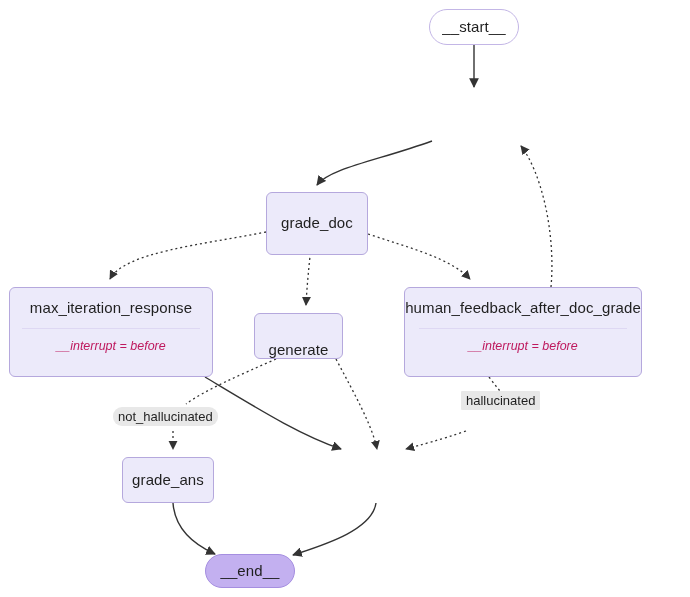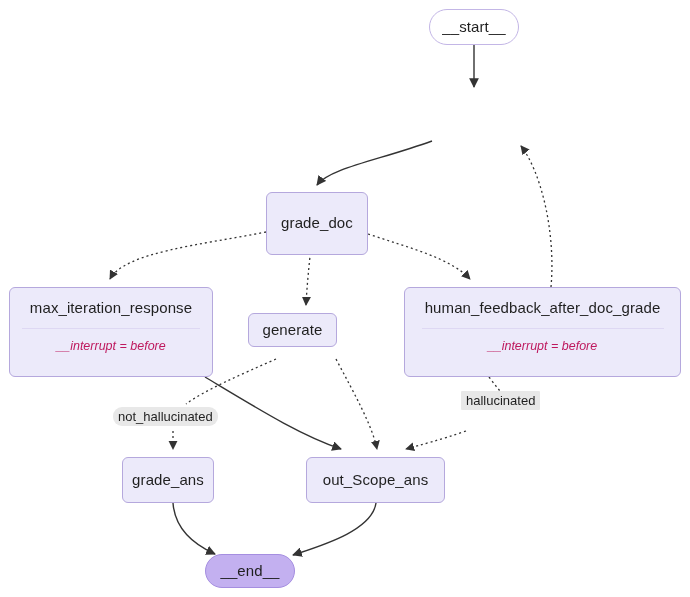--- a/index.html
+++ b/index.html
@@ -129,37 +129,34 @@
   <div class="node" style="left:266px; top:192px; width:102px; height:63px;">
     <span class="node-label">grade_doc</span>
   </div>
 
   <div class="node interrupt" style="left:9px; top:287px; width:204px; height:90px;">
     <span class="node-label">max_iteration_response</span>
     <span class="node-divider"></span>
     <span class="node-sublabel">__interrupt = before</span>
   </div>
 
-  <div class="node" style="left:248px; top:313px; width:89px; height:34px;">
+  <div class="node" style="left:254px; top:313px; width:89px; height:46px;justify-content:flex-end;">
     <span class="node-label">generate</span>
   </div>
 
-  <div class="node interrupt" style="left:404px; top:287px; width:277px; height:90px;">
+  <div class="node interrupt" style="left:404px; top:287px; width:238px; height:90px;">
     <span class="node-label">human_feedback_after_doc_grade</span>
     <span class="node-divider"></span>
     <span class="node-sublabel">__interrupt = before</span>
   </div>
 
   <div class="node" style="left:122px; top:457px; width:92px; height:46px;">
     <span class="node-label">grade_ans</span>
   </div>
 
-  <div class="node" style="left:306px; top:457px; width:139px; height:46px;">
-    <span class="node-label">out_Scope_ans</span>
-  </div>
 
   <div class="node terminal end" style="left:205px; top:554px; width:90px; height:34px;">
     <span class="node-label">__end__</span>
   </div>
 
   <div class="edge-label" style="left:113px; top:407px;border-radius:9px;">not_hallucinated</div>
 
   <div class="edge-label" style="left:461px; top:391px;">hallucinated</div>
 
 </div>

